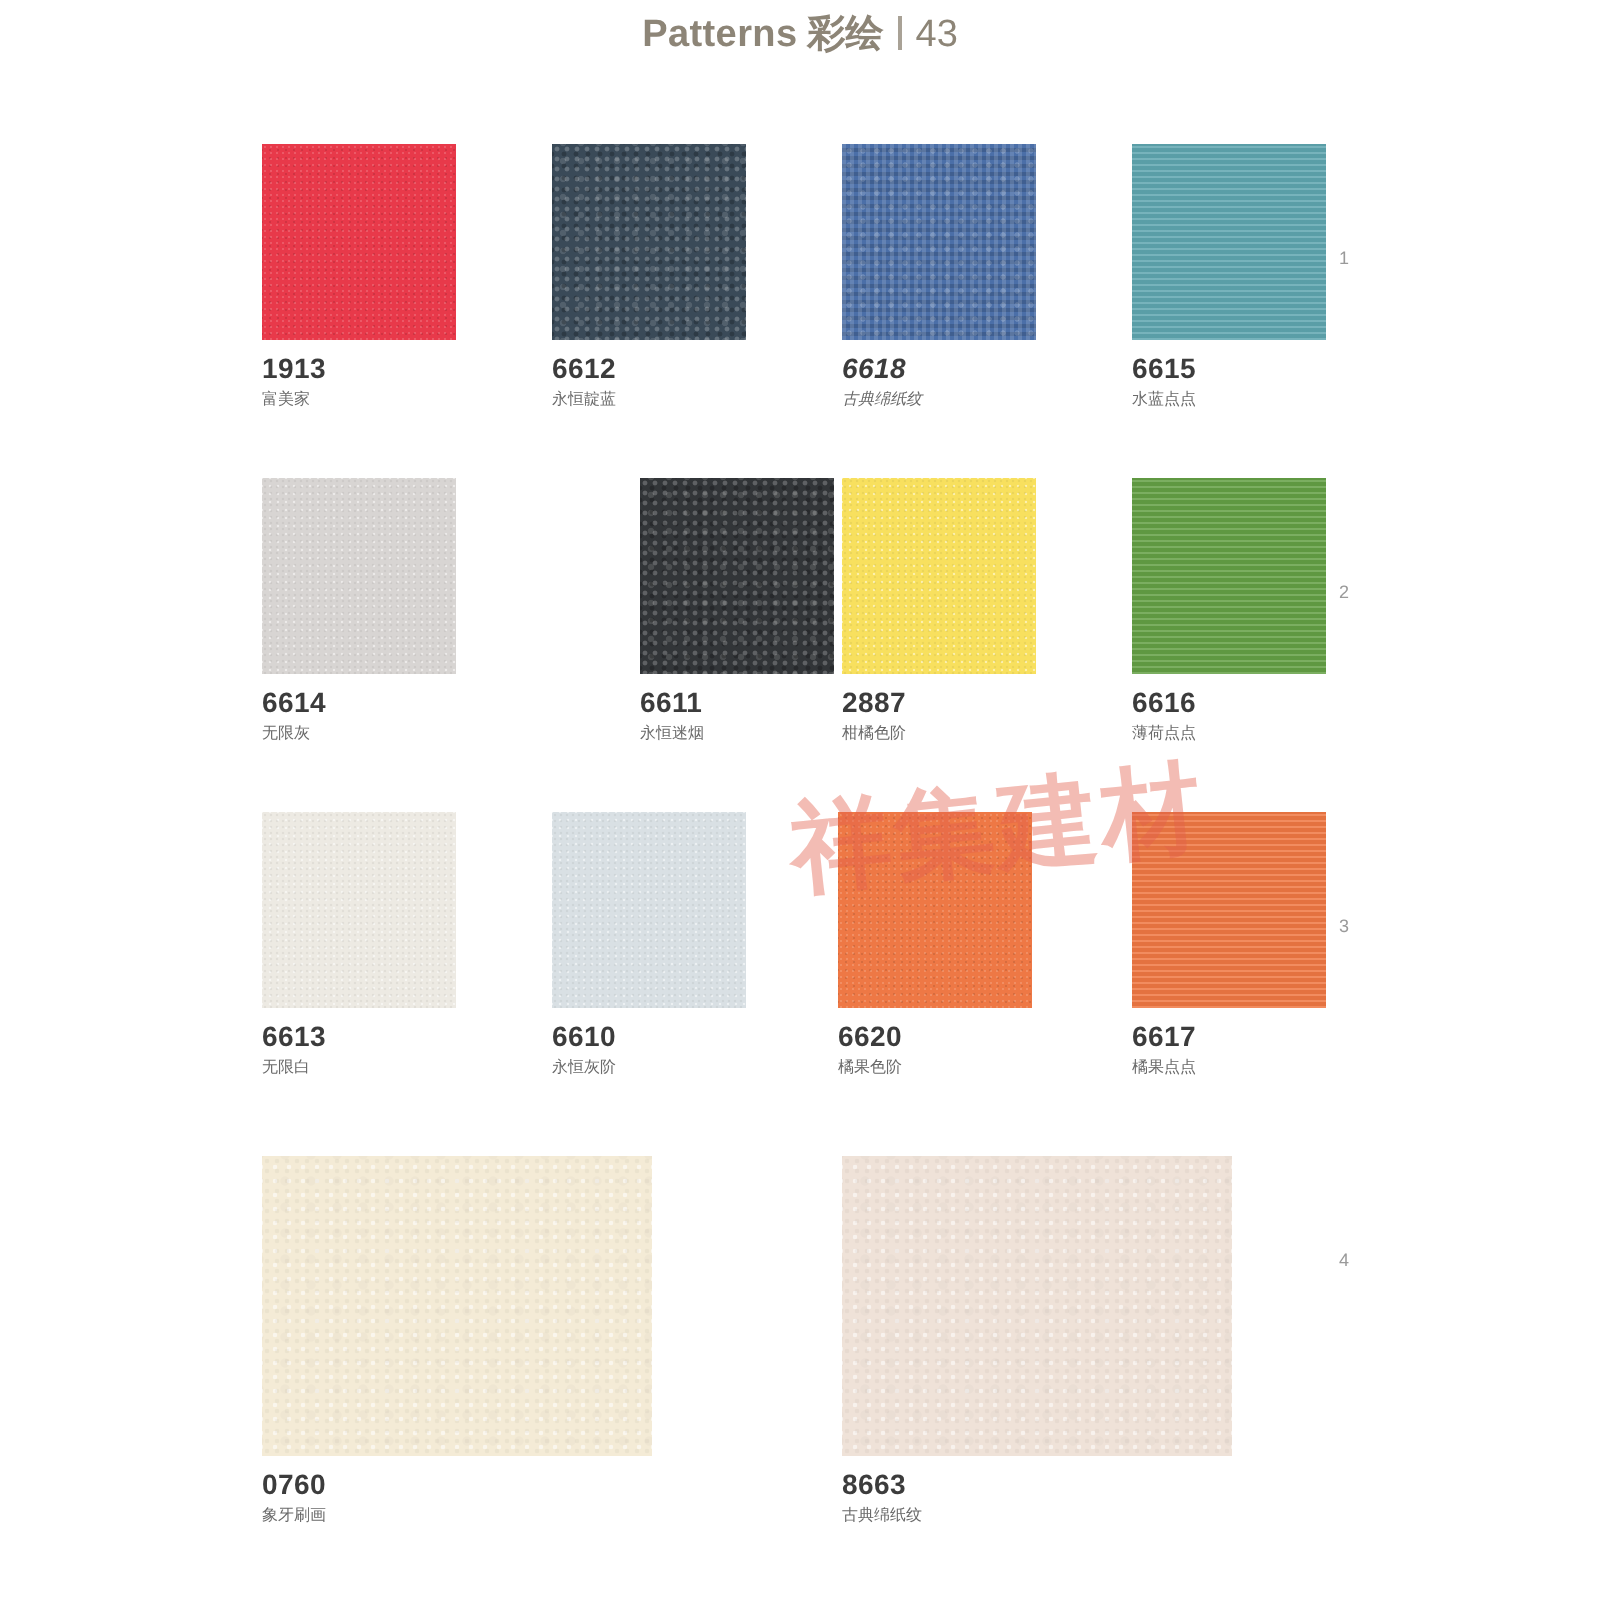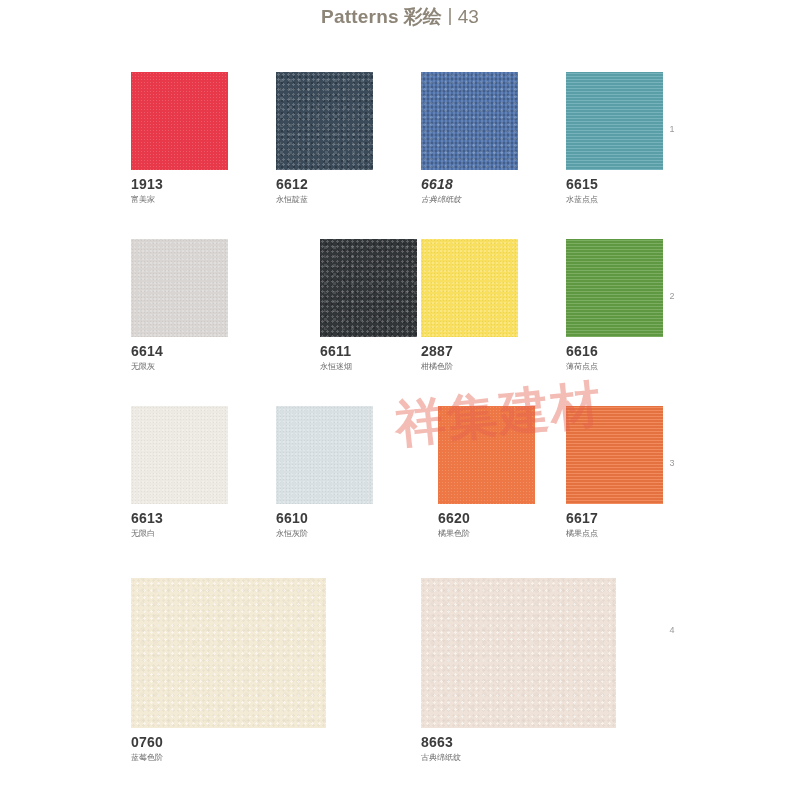--- a/index.html
+++ b/index.html
@@ -194,40 +194,40 @@
           <span class="cname">无限白</span>
         </div>
       </div>
       <div class="cell" style="left: 276px; top: 406px; width: 119px;">
         <div class="swatch tx-fine" style="width: 97px; height: 98px; background-color: rgb(217, 224, 228);"></div>
         <div class="caption">
           <span class="code">6610</span>
           <span class="cname">永恒灰阶</span>
         </div>
       </div>
-      <div class="cell" style="left: 438px; top: 406px; width: 81px;">
+      <div class="cell" style="left: 419px; top: 406px; width: 81px;">
         <div class="swatch tx-speck" style="width: 97px; height: 98px; background-color: rgb(238, 120, 69);"></div>
         <div class="caption">
           <span class="code">6620</span>
           <span class="cname">橘果色阶</span>
         </div>
       </div>
       <div class="cell" style="left: 566px; top: 406px; width: 97px;">
         <div class="swatch tx-line" style="width: 97px; height: 98px; background-color: rgb(240, 120, 67);"></div>
         <div class="caption">
           <span class="code">6617</span>
           <span class="cname">橘果点点</span>
         </div>
       </div>
       <div class="rownum" style="left: 665px; top: 458px;">3</div>
       <div class="cell" style="left: 131px; top: 578px; width: 195px;">
         <div class="swatch tx-paper" style="width: 195px; height: 150px; background-color: rgb(244, 235, 214);"></div>
         <div class="caption">
           <span class="code">0760</span>
-          <span class="cname">蓝莓色阶</span>
+          <span class="cname">象牙刷画</span>
         </div>
       </div>
       <div class="cell" style="left: 421px; top: 578px; width: 190px;">
         <div class="swatch tx-paper" style="width: 195px; height: 150px; background-color: rgb(239, 226, 216);"></div>
         <div class="caption">
           <span class="code">8663</span>
           <span class="cname">古典绵纸纹</span>
         </div>
       </div>
       <div class="rownum" style="left: 665px; top: 625px;">4</div>

